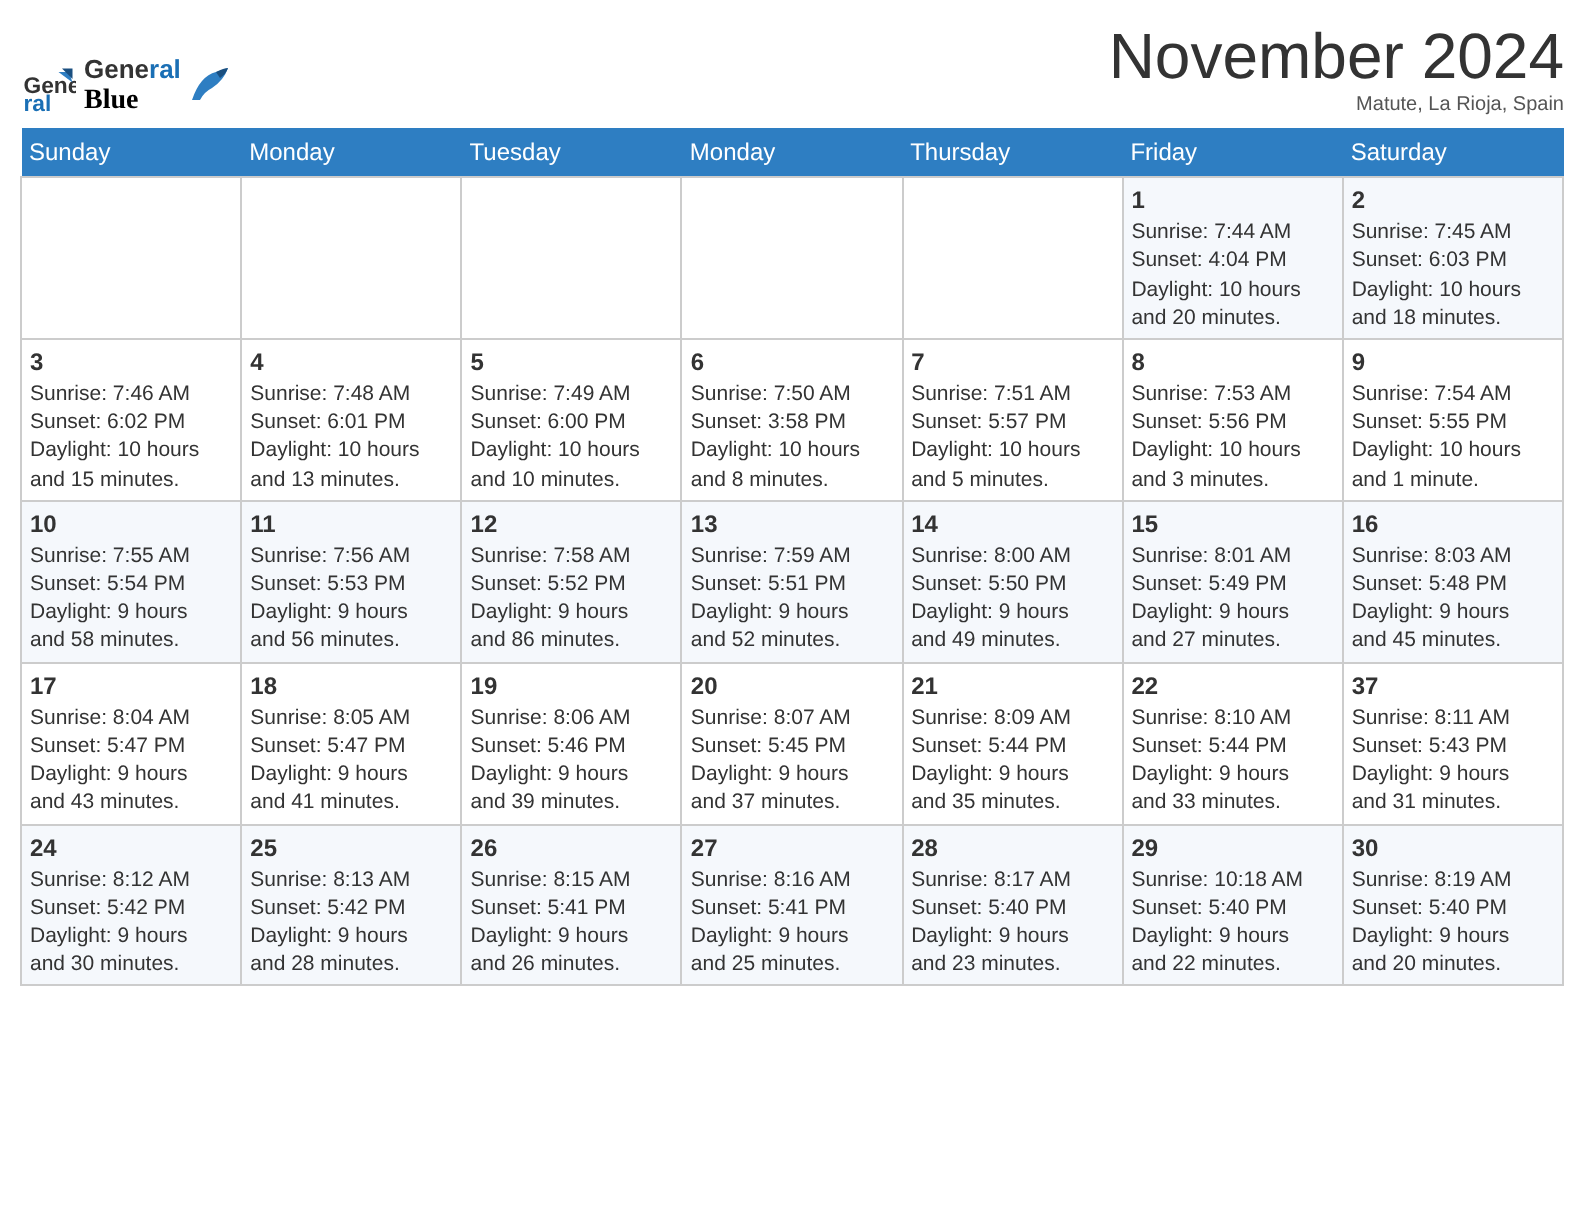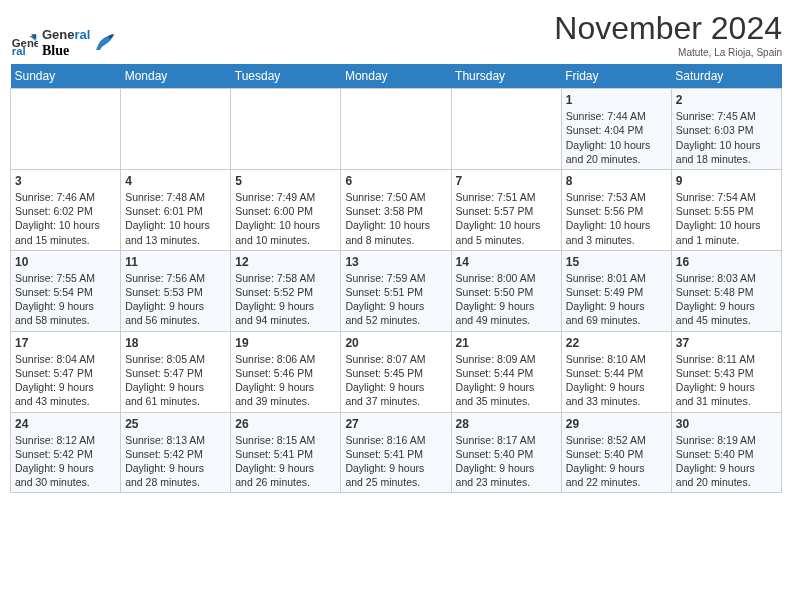--- a/index.html
+++ b/index.html
@@ -198,42 +198,42 @@
           <div>Sunrise: 7:56 AM</div>
           <div>Sunset: 5:53 PM</div>
           <div>Daylight: 9 hours</div>
           <div>and 56 minutes.</div>
         </td>
         <td>
           <span class="day-num">12</span>
           <div>Sunrise: 7:58 AM</div>
           <div>Sunset: 5:52 PM</div>
           <div>Daylight: 9 hours</div>
-          <div>and 94 minutes.</div>
+          <div>and 86 minutes.</div>
         </td>
         <td>
           <span class="day-num">13</span>
           <div>Sunrise: 7:59 AM</div>
           <div>Sunset: 5:51 PM</div>
           <div>Daylight: 9 hours</div>
           <div>and 52 minutes.</div>
         </td>
         <td>
           <span class="day-num">14</span>
           <div>Sunrise: 8:00 AM</div>
           <div>Sunset: 5:50 PM</div>
           <div>Daylight: 9 hours</div>
           <div>and 49 minutes.</div>
         </td>
         <td>
           <span class="day-num">15</span>
           <div>Sunrise: 8:01 AM</div>
           <div>Sunset: 5:49 PM</div>
           <div>Daylight: 9 hours</div>
-          <div>and 69 minutes.</div>
+          <div>and 27 minutes.</div>
         </td>
         <td>
           <span class="day-num">16</span>
           <div>Sunrise: 8:03 AM</div>
           <div>Sunset: 5:48 PM</div>
           <div>Daylight: 9 hours</div>
           <div>and 45 minutes.</div>
         </td>
       </tr>
       <tr>
@@ -242,21 +242,21 @@
           <div>Sunrise: 8:04 AM</div>
           <div>Sunset: 5:47 PM</div>
           <div>Daylight: 9 hours</div>
           <div>and 43 minutes.</div>
         </td>
         <td>
           <span class="day-num">18</span>
           <div>Sunrise: 8:05 AM</div>
           <div>Sunset: 5:47 PM</div>
           <div>Daylight: 9 hours</div>
-          <div>and 61 minutes.</div>
+          <div>and 41 minutes.</div>
         </td>
         <td>
           <span class="day-num">19</span>
           <div>Sunrise: 8:06 AM</div>
           <div>Sunset: 5:46 PM</div>
           <div>Daylight: 9 hours</div>
           <div>and 39 minutes.</div>
         </td>
         <td>
           <span class="day-num">20</span>
@@ -318,21 +318,21 @@
         </td>
         <td>
           <span class="day-num">28</span>
           <div>Sunrise: 8:17 AM</div>
           <div>Sunset: 5:40 PM</div>
           <div>Daylight: 9 hours</div>
           <div>and 23 minutes.</div>
         </td>
         <td>
           <span class="day-num">29</span>
-          <div>Sunrise: 8:52 AM</div>
+          <div>Sunrise: 10:18 AM</div>
           <div>Sunset: 5:40 PM</div>
           <div>Daylight: 9 hours</div>
           <div>and 22 minutes.</div>
         </td>
         <td>
           <span class="day-num">30</span>
           <div>Sunrise: 8:19 AM</div>
           <div>Sunset: 5:40 PM</div>
           <div>Daylight: 9 hours</div>
           <div>and 20 minutes.</div>

